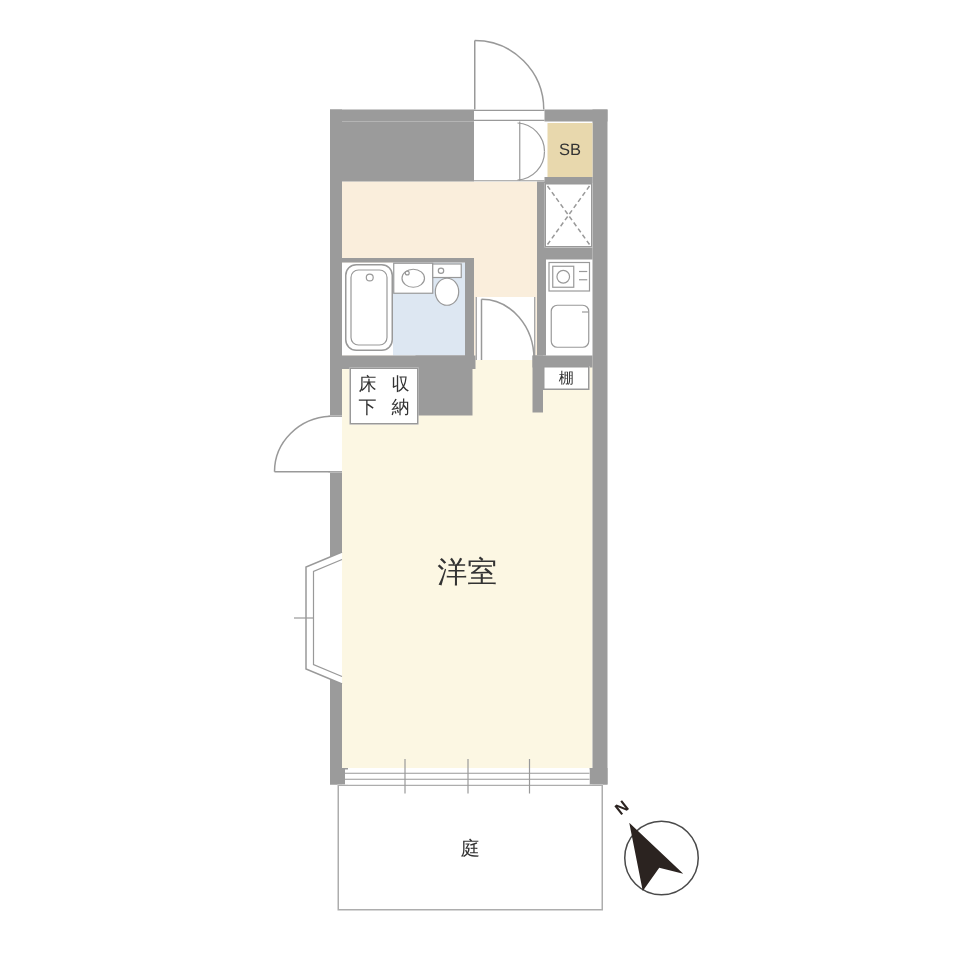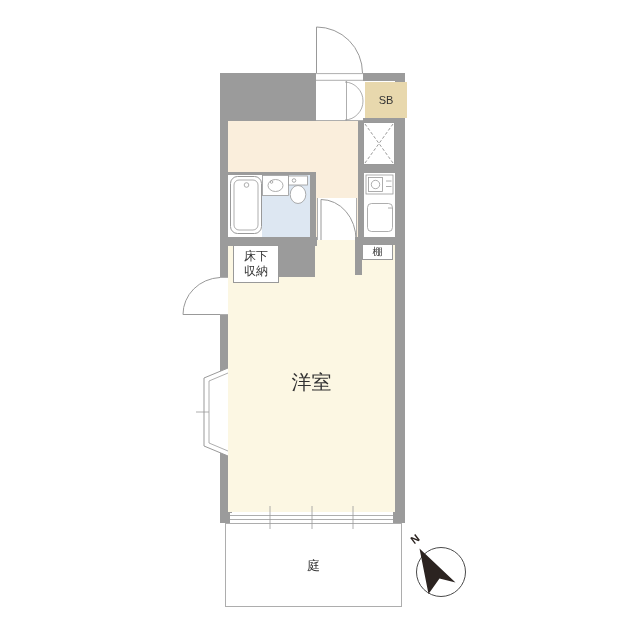--- a/index.html
+++ b/index.html
@@ -44,27 +44,27 @@
   <div class="wall" style="left:363px;top:118px;width:32px;height:4px;"></div>
   <div class="wall" style="left:363px;top:165px;width:32px;height:8px;"></div>
   <div class="wall" style="left:358px;top:121px;width:6px;height:116px;"></div>
   <div class="wall" style="left:228px;top:172px;width:84px;height:3px;"></div>
   <div class="wall" style="left:310px;top:172px;width:6px;height:66px;"></div>
   <div class="wall" style="left:220px;top:237px;width:97px;height:9px;"></div>
   <div class="wall" style="left:277px;top:237px;width:38px;height:40px;"></div>
   <div class="wall" style="left:355px;top:237px;width:40px;height:8px;"></div>
   <div class="wall" style="left:355px;top:237px;width:7px;height:38px;"></div>
 
-  <div class="lbl" style="left:365px;top:82px;width:42px;height:36px;background:var(--shoebox_fill);font-size:11px;">
+  <div class="lbl" style="left:365px;top:82px;width:30px;height:36px;background:var(--shoebox_fill);font-size:11px;">
     <span>SB</span>
   </div>
 
   <div class="box" style="left:363px;top:122px;width:32px;height:43px;"></div>
 
-  <div class="lbl box" style="left:233px;top:245px;width:46px;height:38px;font-size:12px;line-height:1.25;flex-direction:column;">
+  <div class="lbl box" style="left:233px;top:245px;width:46px;height:38px;font-size:12px;line-height:1.25;flex-direction:row;">
     <span>床下</span>
     <span>収納</span>
   </div>
 
   <div class="lbl box" style="left:362px;top:244px;width:31px;height:16px;font-size:10px;">
     <span>棚</span>
   </div>
 
   <div class="abs" style="left:225px;top:523px;width:177px;height:84px;border:1px solid #adadad;box-sizing:border-box;background:#fff;">
     <div class="lbl" style="left:0;top:34px;width:100%;height:16px;font-size:13px;">庭</div>

